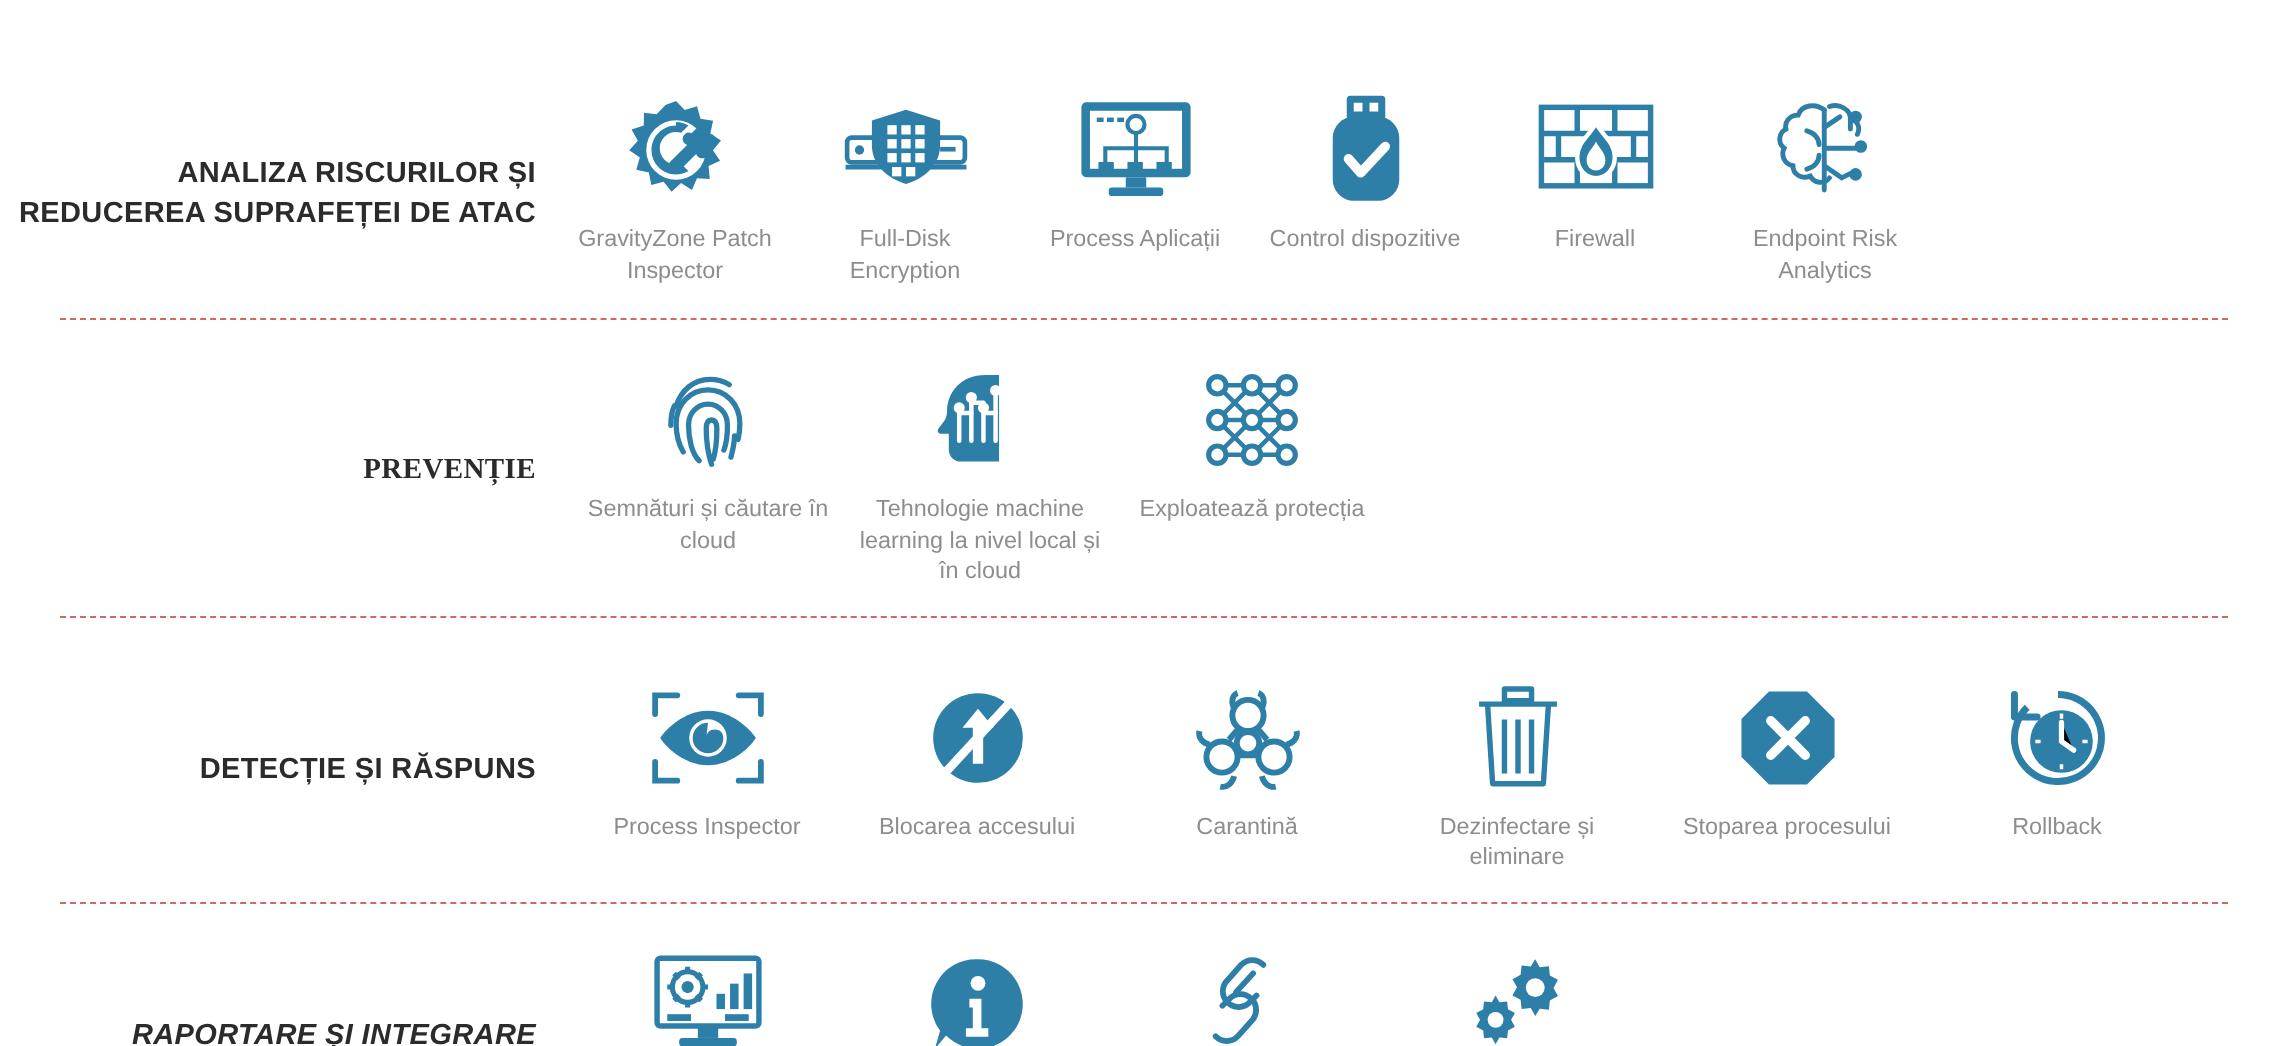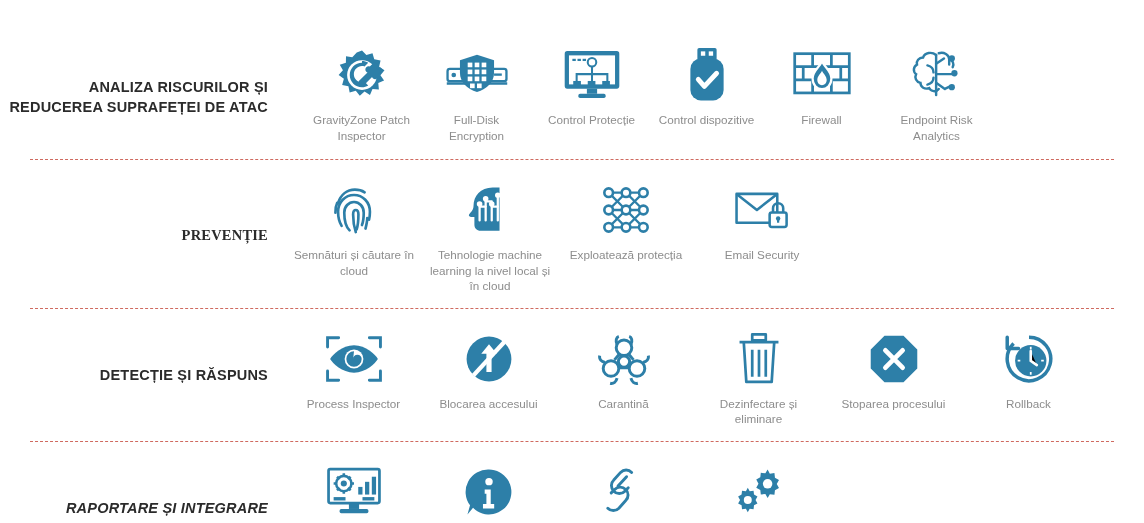--- a/index.html
+++ b/index.html
@@ -59,29 +59,29 @@
 
   .divider{
     position:relative;
     margin:0 30px 0 30px;
     height:1px;
     border-top:1px dashed #c0392b;
     opacity:.75;
   }
 
   
-  .row1{padding-top:44px;gap:24px;}
+  .row1{padding-top:44px;}
   .row1 .cell{width:115px;}
   .row1 .row-label{padding-top:33px;}
 
   .row2{padding-top:18px;}
   .row2 .cell{width:136px;}
   .row2 .row-label{padding-top:46px;font-family:Liberation Serif, serif;}
 
-  .row3{padding-top:18px;}
+  .row3{padding-top:28px;}
   .row3 .cell{width:135px;}
   .row3 .row-label{padding-top:37px;}
 
   .row4{padding-top:18px;}
   .row4 .cell{width:135px;}
   .row4 .row-label{padding-top:37px;font-style:italic;}
 
   .row2 .cells{margin-left:6px;}
   .row3 .cells{margin-left:6px;}
   .row4 .cells{margin-left:6px;}
@@ -157,21 +157,21 @@
                 <rect x="17" y="11" width="4" height="2.6"></rect>
                 <rect x="23" y="11" width="4" height="2.6"></rect>
               <rect x="12" y="37" width="9" height="5"></rect>
                 <rect x="29" y="37" width="9" height="5"></rect>
                 <rect x="46" y="37" width="9" height="5"></rect>
               <rect x="28" y="46" width="12" height="6"></rect>
               <rect x="18" y="52" width="32" height="5" rx="2"></rect>
             </g>
           </svg>
         </span>
-        <span class="cap">Control Protecție</span>
+        <span class="cap">Process Aplicații</span>
       </div>
 
       <div class="cell">
         <span class="icon">
           <svg width="42" height="58" viewBox="0 0 48 66">
             <rect x="13" y="2" width="22" height="14" rx="2" fill="#2d7fa8"></rect>
             <rect x="17" y="6" width="5" height="5" fill="#fff"></rect>
             <rect x="26" y="6" width="5" height="5" fill="#fff"></rect>
             <rect x="5" y="14" width="38" height="48" rx="12" fill="#2d7fa8"></rect>
             <path d="M14 38l7 8 14-15" fill="none" stroke="#fff" stroke-width="5.5" stroke-linecap="round" stroke-linejoin="round"></path>
@@ -275,35 +275,20 @@
               <circle cx="50" cy="10" r="5"></circle>
                 <circle cx="50" cy="30" r="5"></circle>
                 <circle cx="50" cy="50" r="5"></circle>
             </g>
           </svg>
         </span>
         <span class="cap">Exploatează protecția</span>
       </div>
 
 
-      <div class="cell">
-        <span class="icon">
-          <svg width="56" height="46" viewBox="0 0 66 54">
-            <g fill="none" stroke="#2d7fa8" stroke-width="3" stroke-linejoin="round">
-              <path d="M3 8h48v34H3z"></path>
-              <path d="M3 8l24 19L51 8"></path>
-            </g>
-            <rect x="42" y="30" width="20" height="17" rx="2.5" fill="#fff" stroke="#2d7fa8" stroke-width="3"></rect>
-            <path d="M46 30v-5a6 6 0 0112 0v5" fill="none" stroke="#2d7fa8" stroke-width="3"></path>
-            <circle cx="52" cy="37" r="2.6" fill="#2d7fa8"></circle>
-            <path d="M52 38v4" stroke="#2d7fa8" stroke-width="2.6"></path>
-          </svg>
-        </span>
-        <span class="cap">Email Security</span>
-      </div>
 
     </div>
   </div>
 
   <div class="divider d2"></div>
 
   <div class="row row3">
     <div class="row-label">DETECȚIE ȘI RĂSPUNS</div>
     <div class="cells">
 

